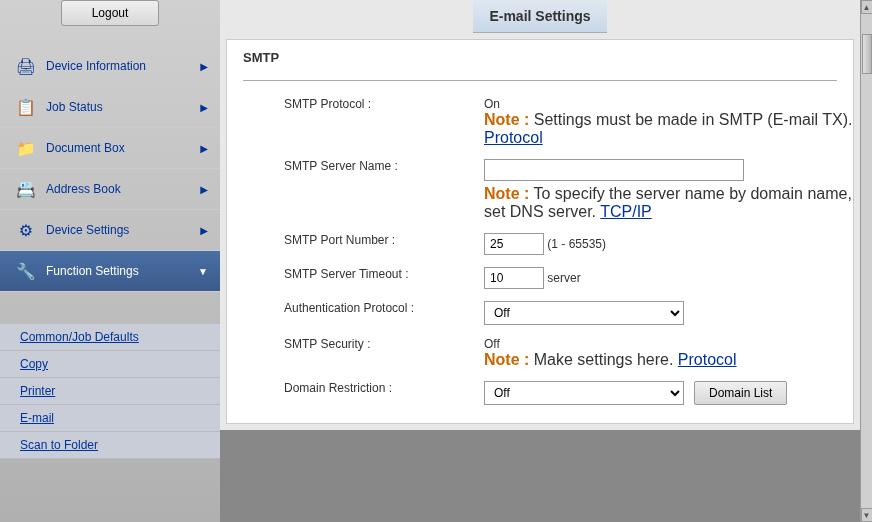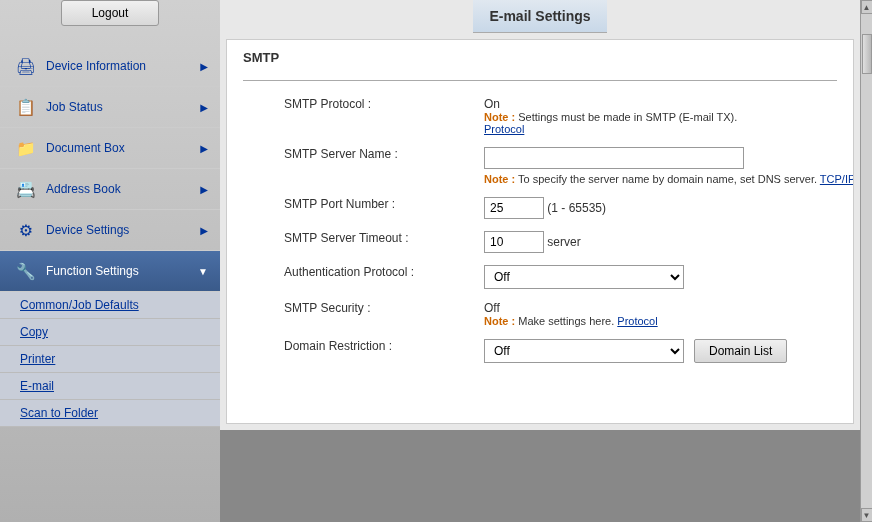--- a/index.html
+++ b/index.html
@@ -50,20 +50,21 @@
       font-size: 16px;
     }
     .nav-item .arrow {
       margin-left: auto;
       font-size: 10px;
     }
     .nav-item.active .arrow { color: white; }
     .sub-menu {
       width: 100%;
       background: #c8cdd8;
+      margin-top: 32px;
     }
     .sub-item {
       display: block;
       padding: 6px 16px 6px 20px;
       color: #003399;
       cursor: pointer;
       text-decoration: underline;
       font-size: 12px;
       border-bottom: 1px solid #bbb;
     }
@@ -115,21 +116,21 @@
       width: 200px;
       color: #333;
       font-size: 12px;
       padding-top: 8px;
     }
     .value-cell {
       color: #333;
       font-size: 12px;
     }
     .note-box {
-      font-size: 11px;
+      font-size: 16px;
       color: #333;
     }
     .note-label {
       color: #cc6600;
       font-weight: bold;
     }
     .link-text {
       color: #003399;
       text-decoration: underline;
       cursor: pointer;

